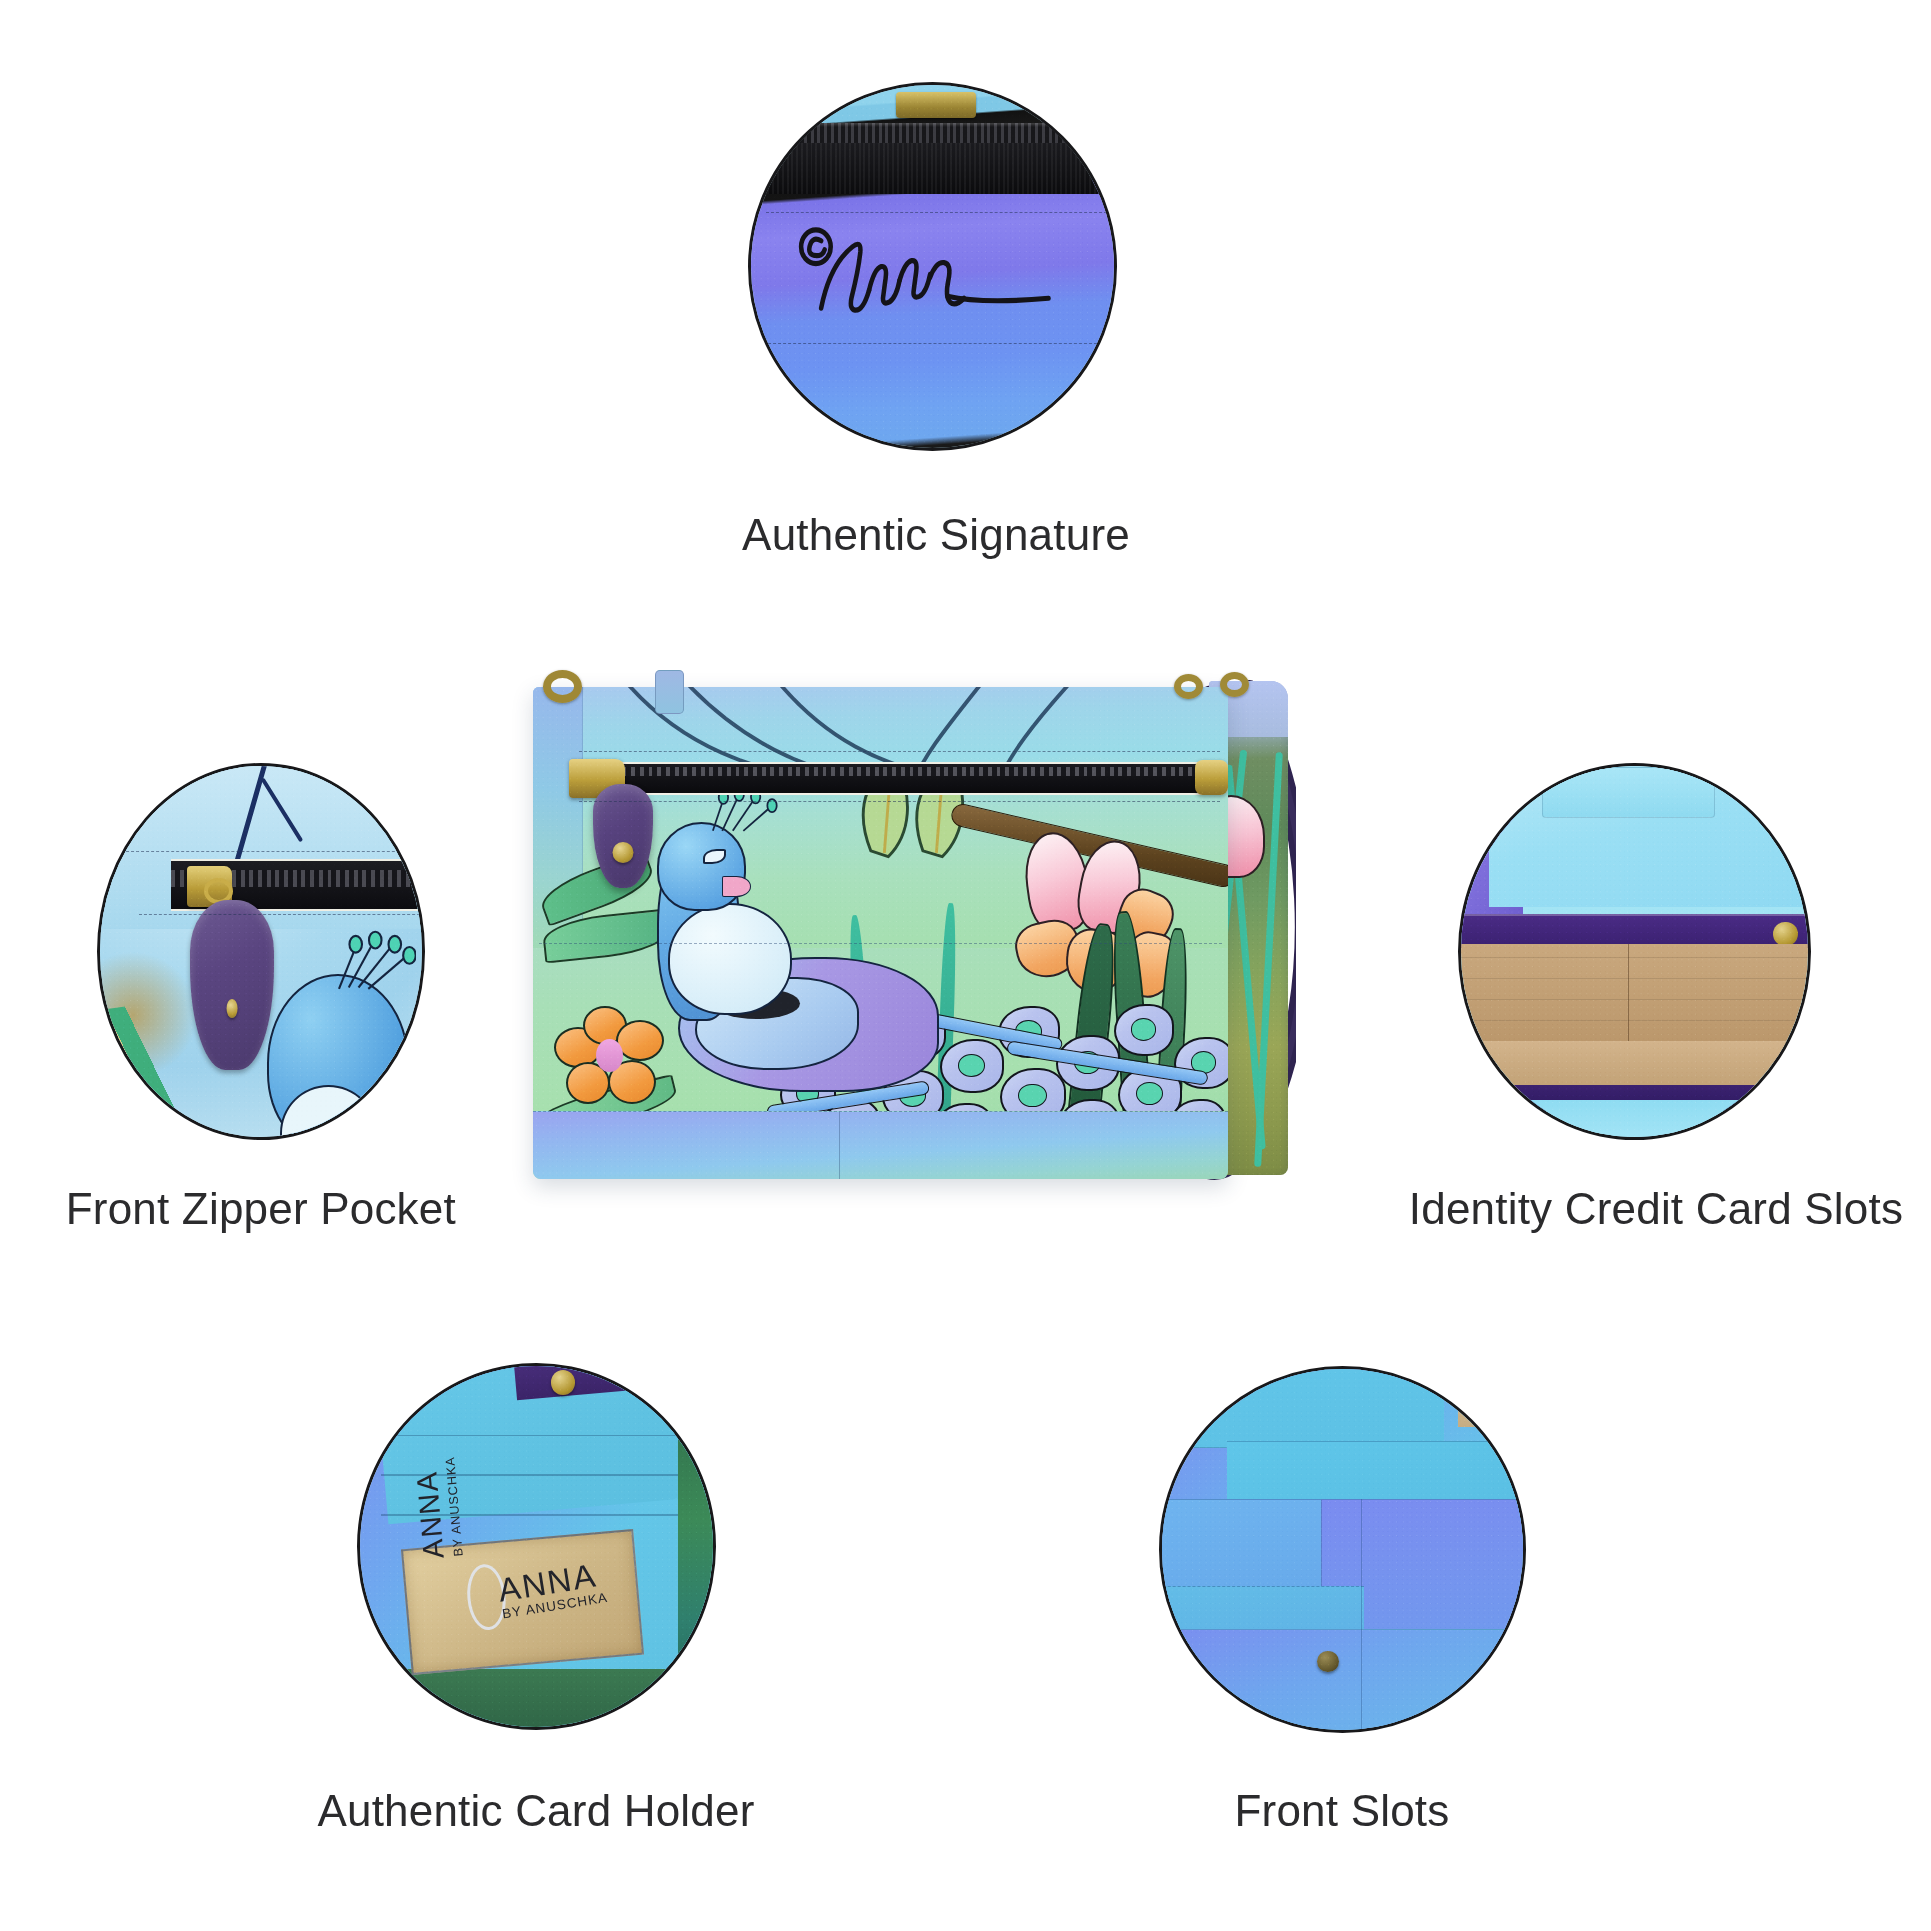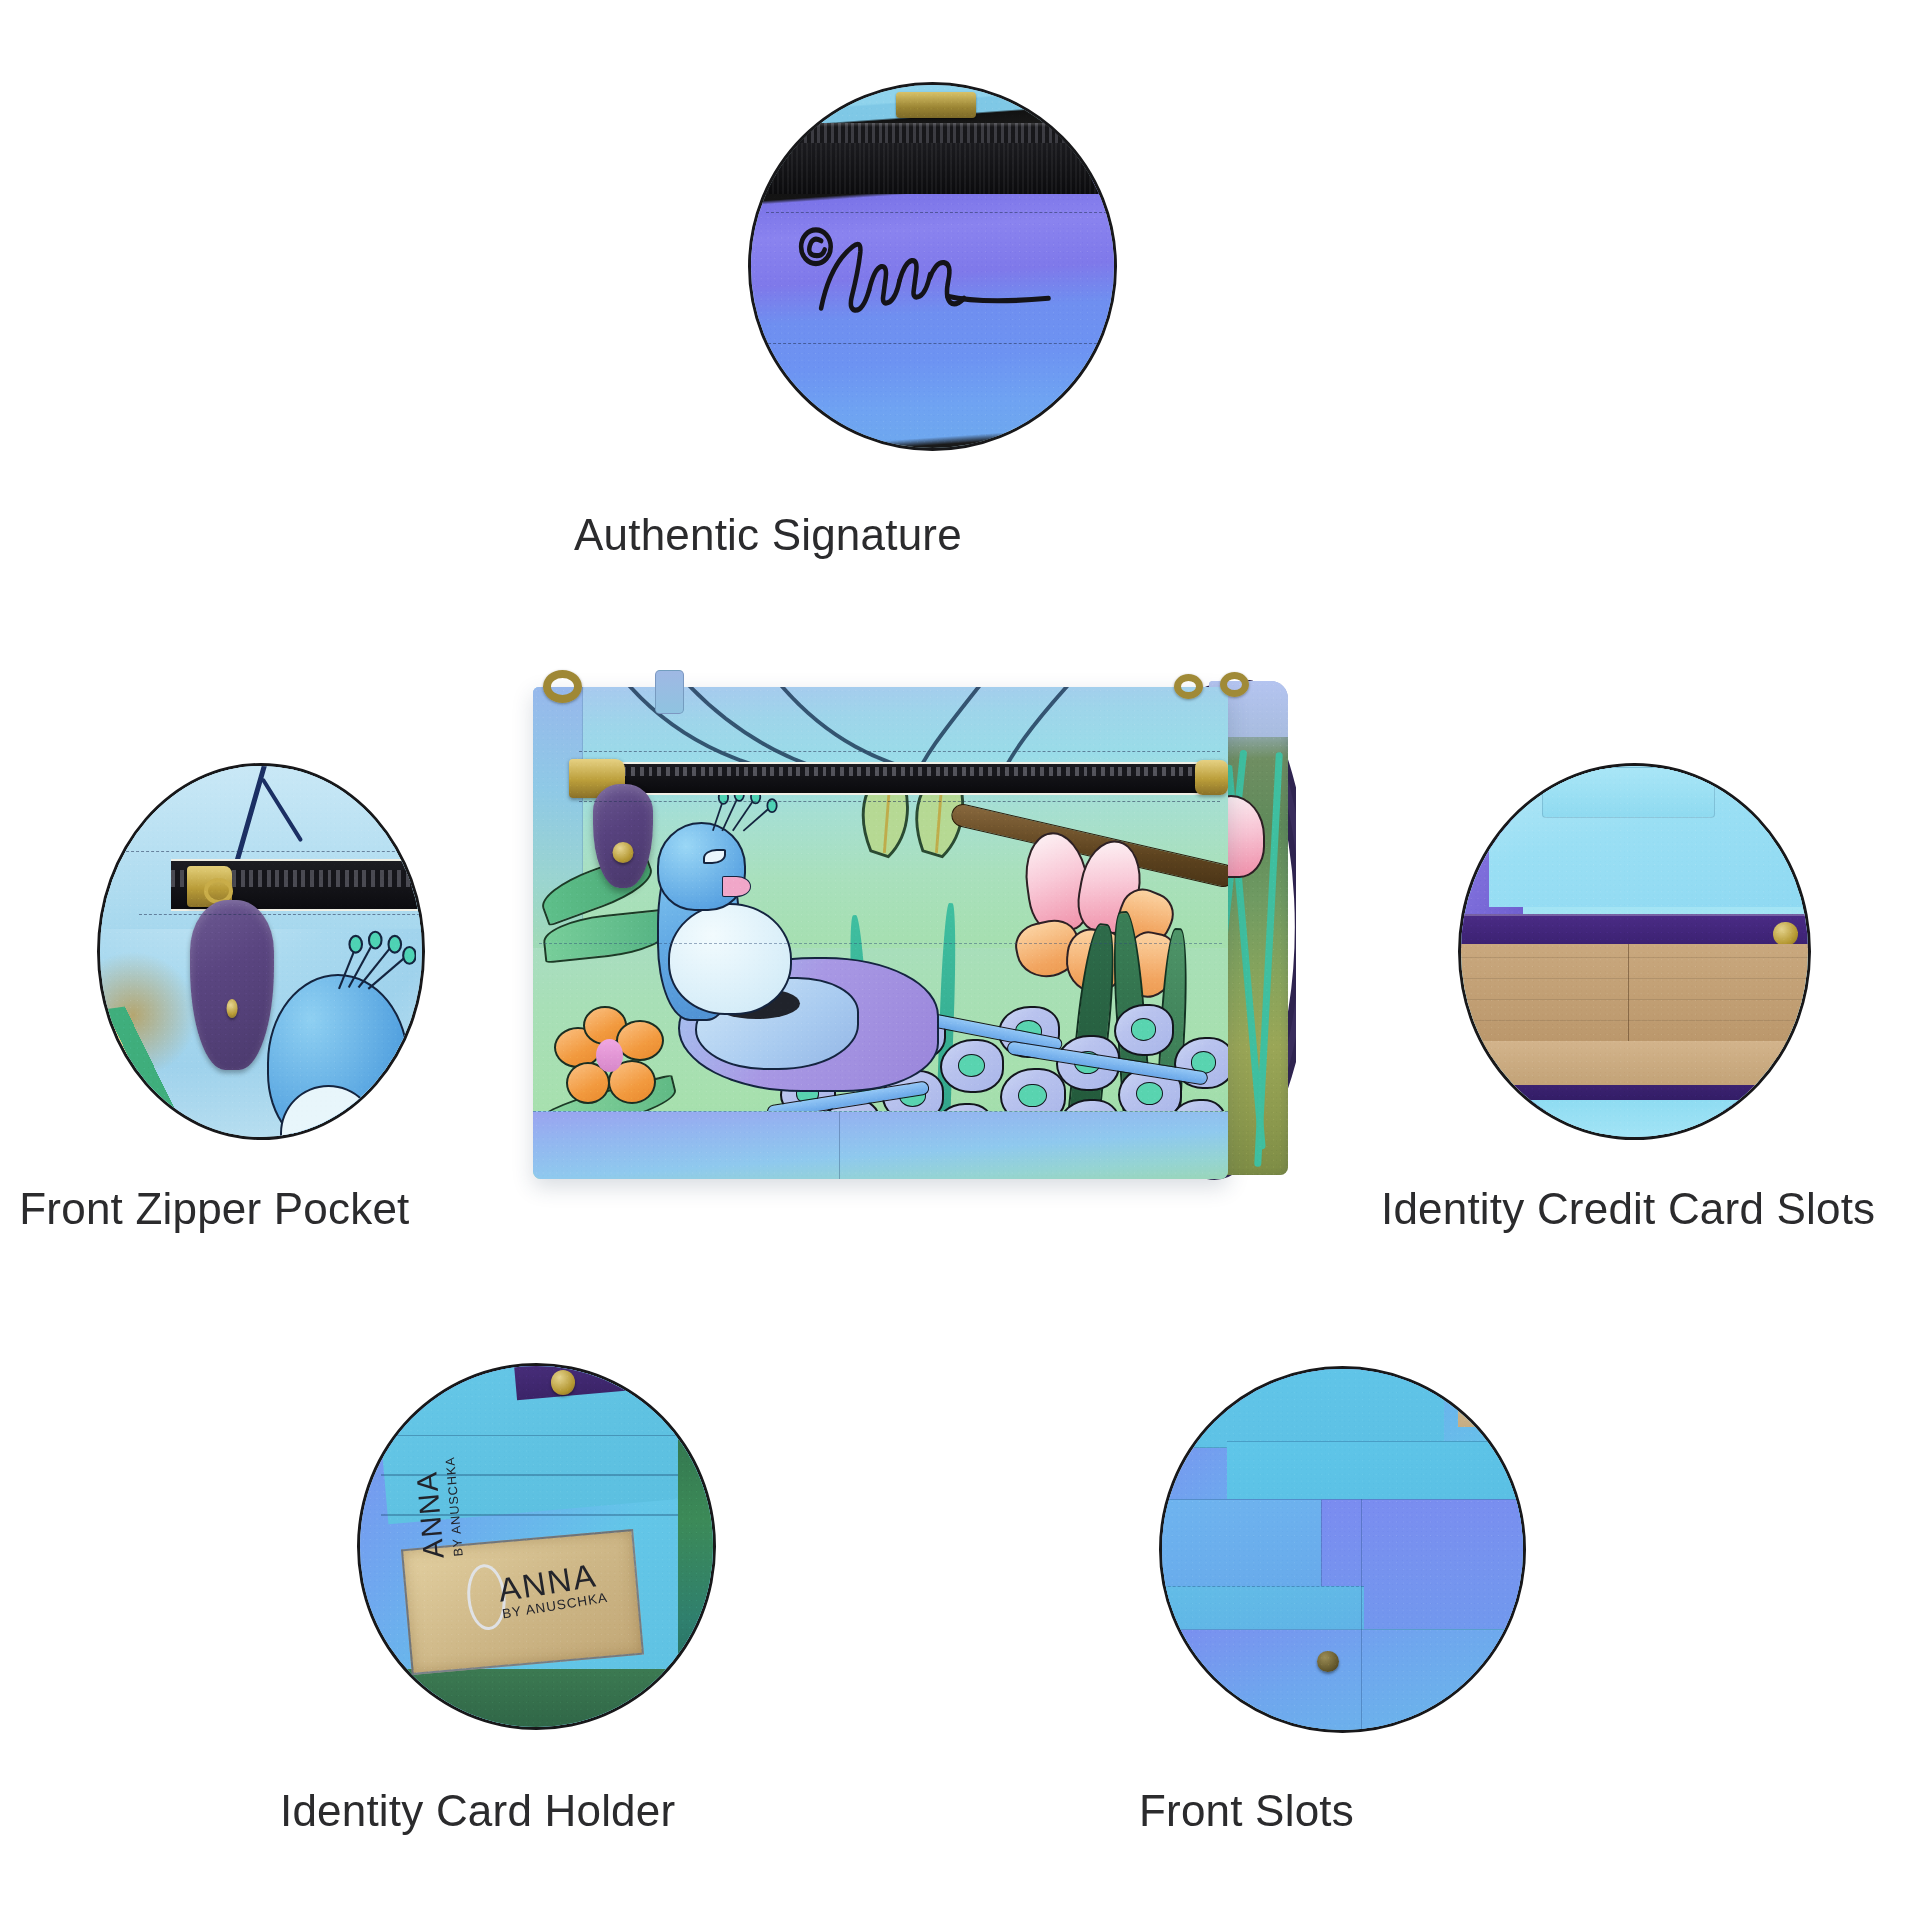--- a/index.html
+++ b/index.html
@@ -12,21 +12,21 @@
   
   .callout{ position:absolute; }
   .bubble{
     position:absolute; border-radius:50%;
     border:3.9px solid #18181a; overflow:hidden;
     background:#bfe4f2;
   }
   .bubble-inner{ position:absolute; inset:0; }
 
   .callout-label{
-    position:absolute; 
+    position:absolute; text-align:center;
     font-size:44px; line-height:1.05; color:#2b2b2d;
     letter-spacing:0.2px; white-space:nowrap;
     font-family:"Liberation Sans", sans-serif;
   }
 
   
   .grain{
     position:absolute; inset:0; pointer-events:none;
     background-image:
       radial-gradient(rgba(255,255,255,.25) 0.8px, transparent 0.9px),
@@ -683,21 +683,21 @@
           <div class="id-ring"></div>
           <div class="id-logo">
             <span class="bn">ANNA</span>
             <span class="bs">BY ANUSCHKA</span>
           </div>
         </div>
         <div class="grain"></div>
       </div>
     </div>
 
-    <div class="callout-label" style="left:280px; top:1788px; width:512px;">Identity Card Holder</div>
+    <div class="callout-label" style="left:280px; top:1788px; width:512px;">Authentic Card Holder</div>
   </div>
 
   <div class="callout">
 
     <div id="csBubble" class="bubble">
       <div class="bubble-inner">
         <div class="cs-bg"></div>
         <div class="cs-pA"></div>
         <div class="cs-tan"></div>
         <div class="cs-pB"></div>

